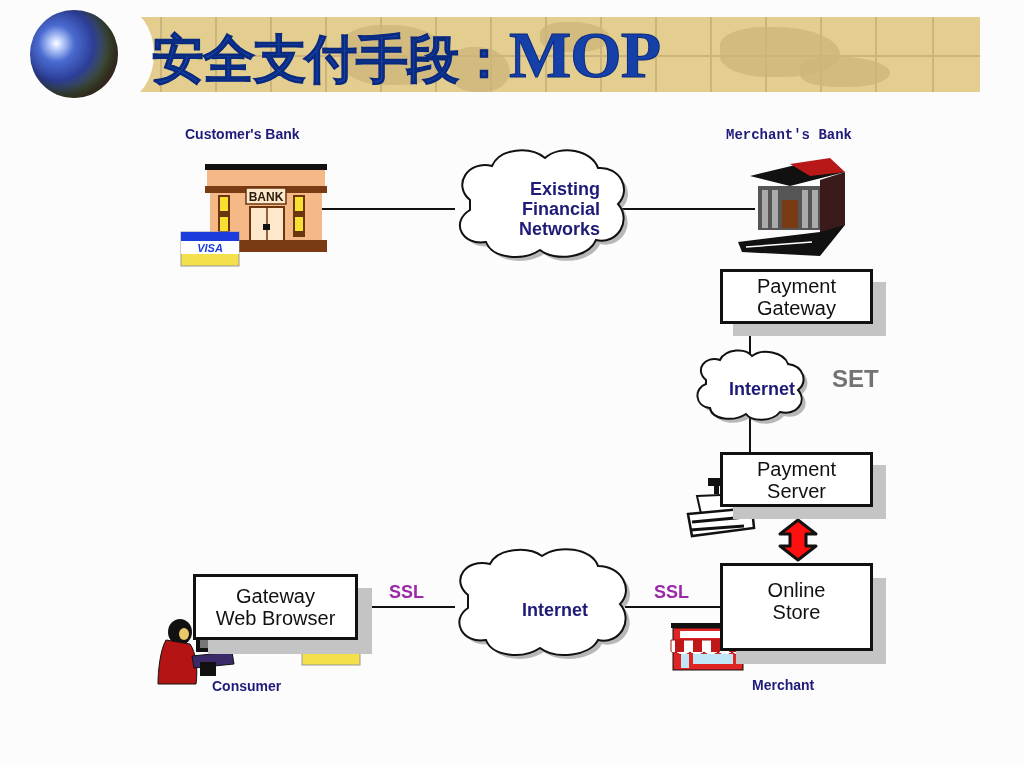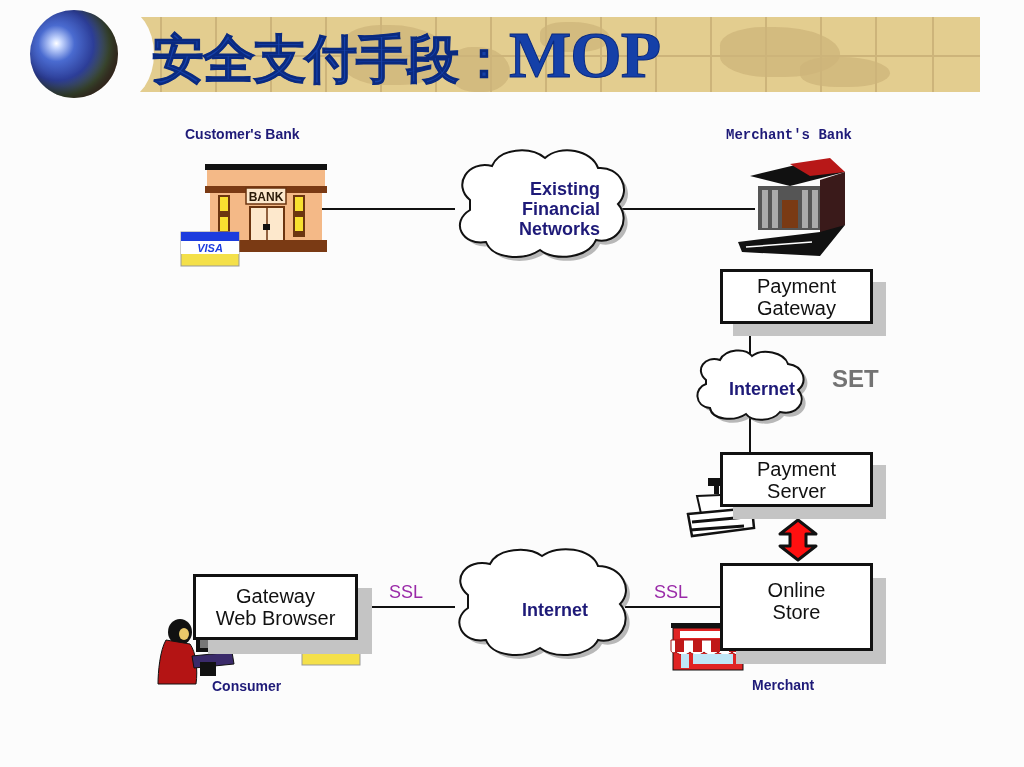--- a/index.html
+++ b/index.html
@@ -30,21 +30,21 @@
   #title {
     left: 152px; top: 20px; height: 70px; line-height: 70px;
     font-family: "DejaVu Serif", "Liberation Serif", serif;
     font-size: 52px; font-weight: bold; color: #1540a8;
     -webkit-text-stroke: 1px #0a2a80;
     white-space: nowrap; letter-spacing: -1px;
   }
   #title .latin { font-family: "Liberation Serif", serif; font-size: 66px; }
   
   .label { color: #1e1a78; font-weight: bold; font-size: 14px; white-space: nowrap; }
-  .proto { color: #9a2aa8; font-weight: normal; font-size: 18px; }
+  .proto { color: #9a2aa8; font-weight: bold; font-size: 18px; }
   .set { color: #737373; font-weight: bold; font-size: 24px; }
   
   .box {
     background: #fff; border: 3px solid #111; box-sizing: border-box;
     display: flex; align-items: center; justify-content: center; text-align: center;
     font-size: 20px; line-height: 22px; color: #111; z-index: 2;
   }
   .shadow { background: #c4c4c4; z-index: 1; }
   .cloud-text { color: #1e1a78; font-weight: bold; font-size: 18px; text-align: right; line-height: 20px; }
   svg { position: absolute; left: 0; top: 0; }

